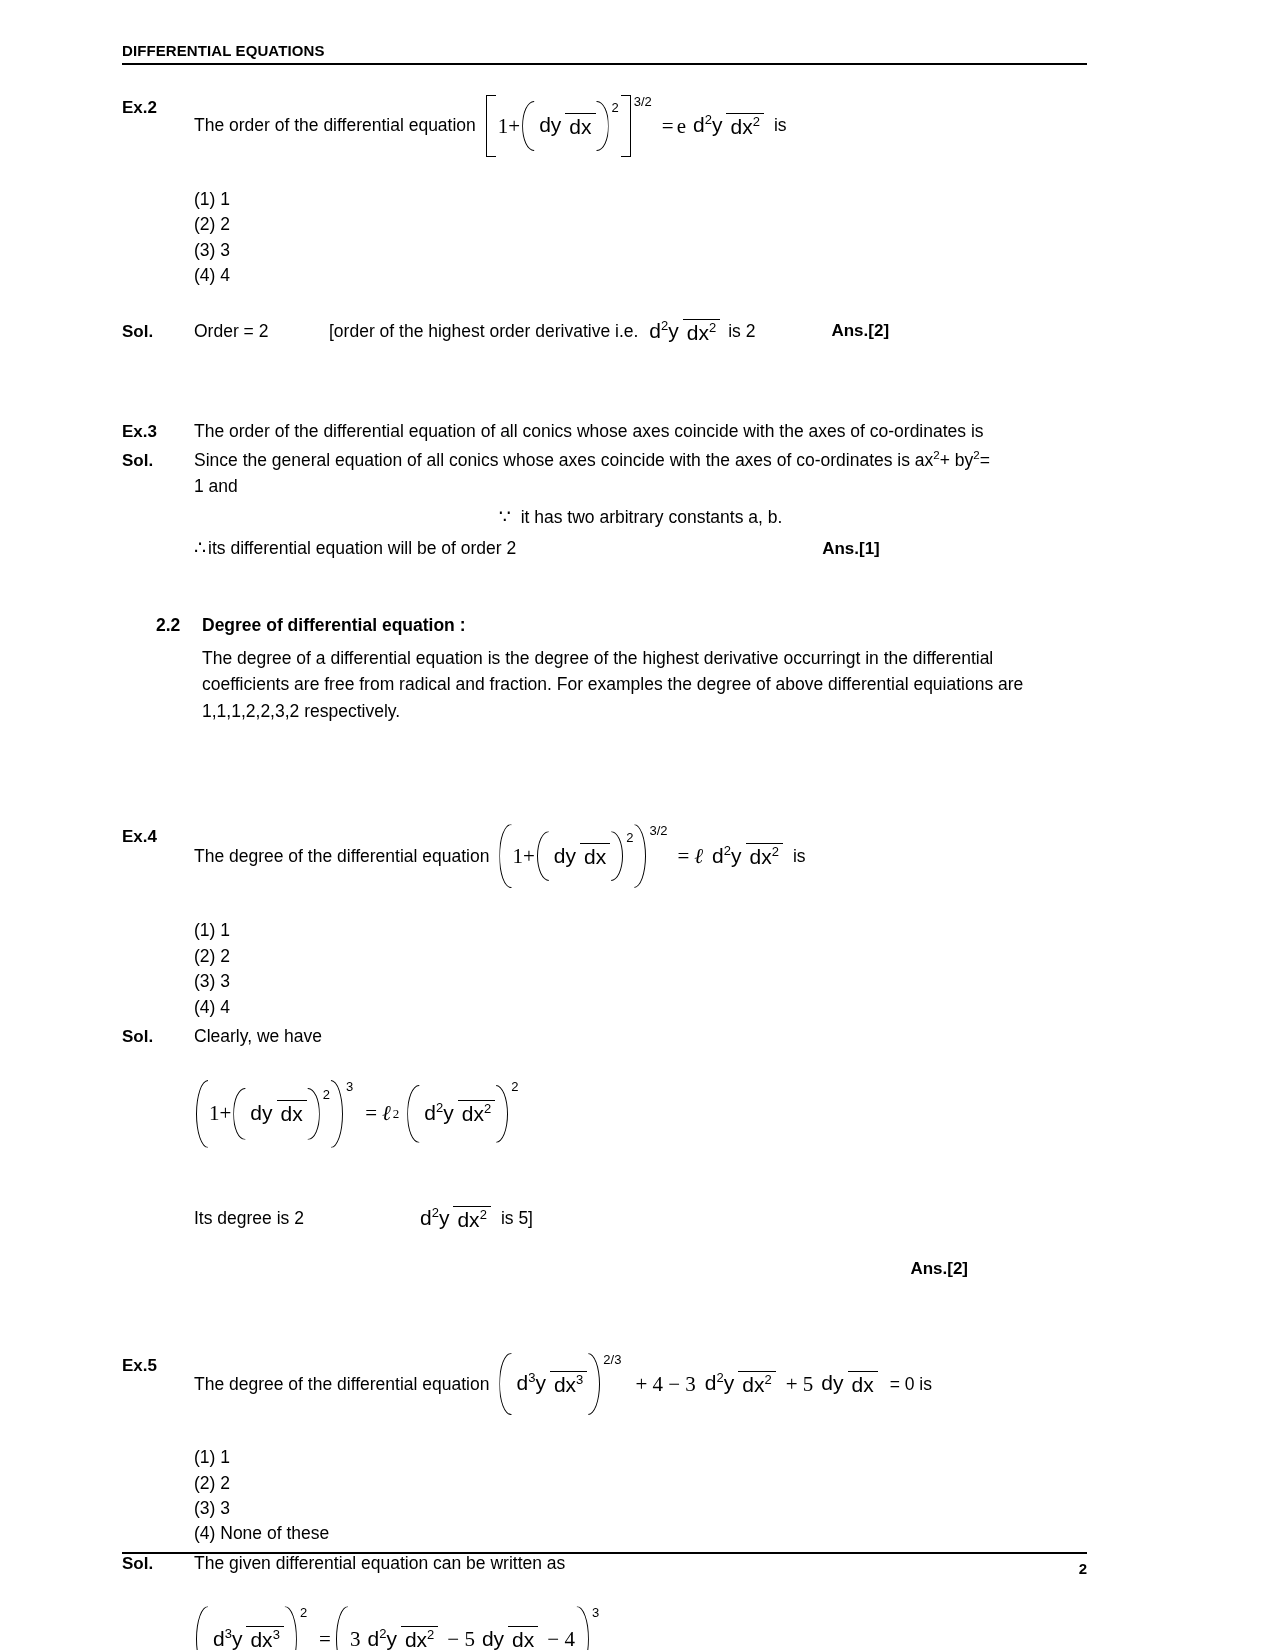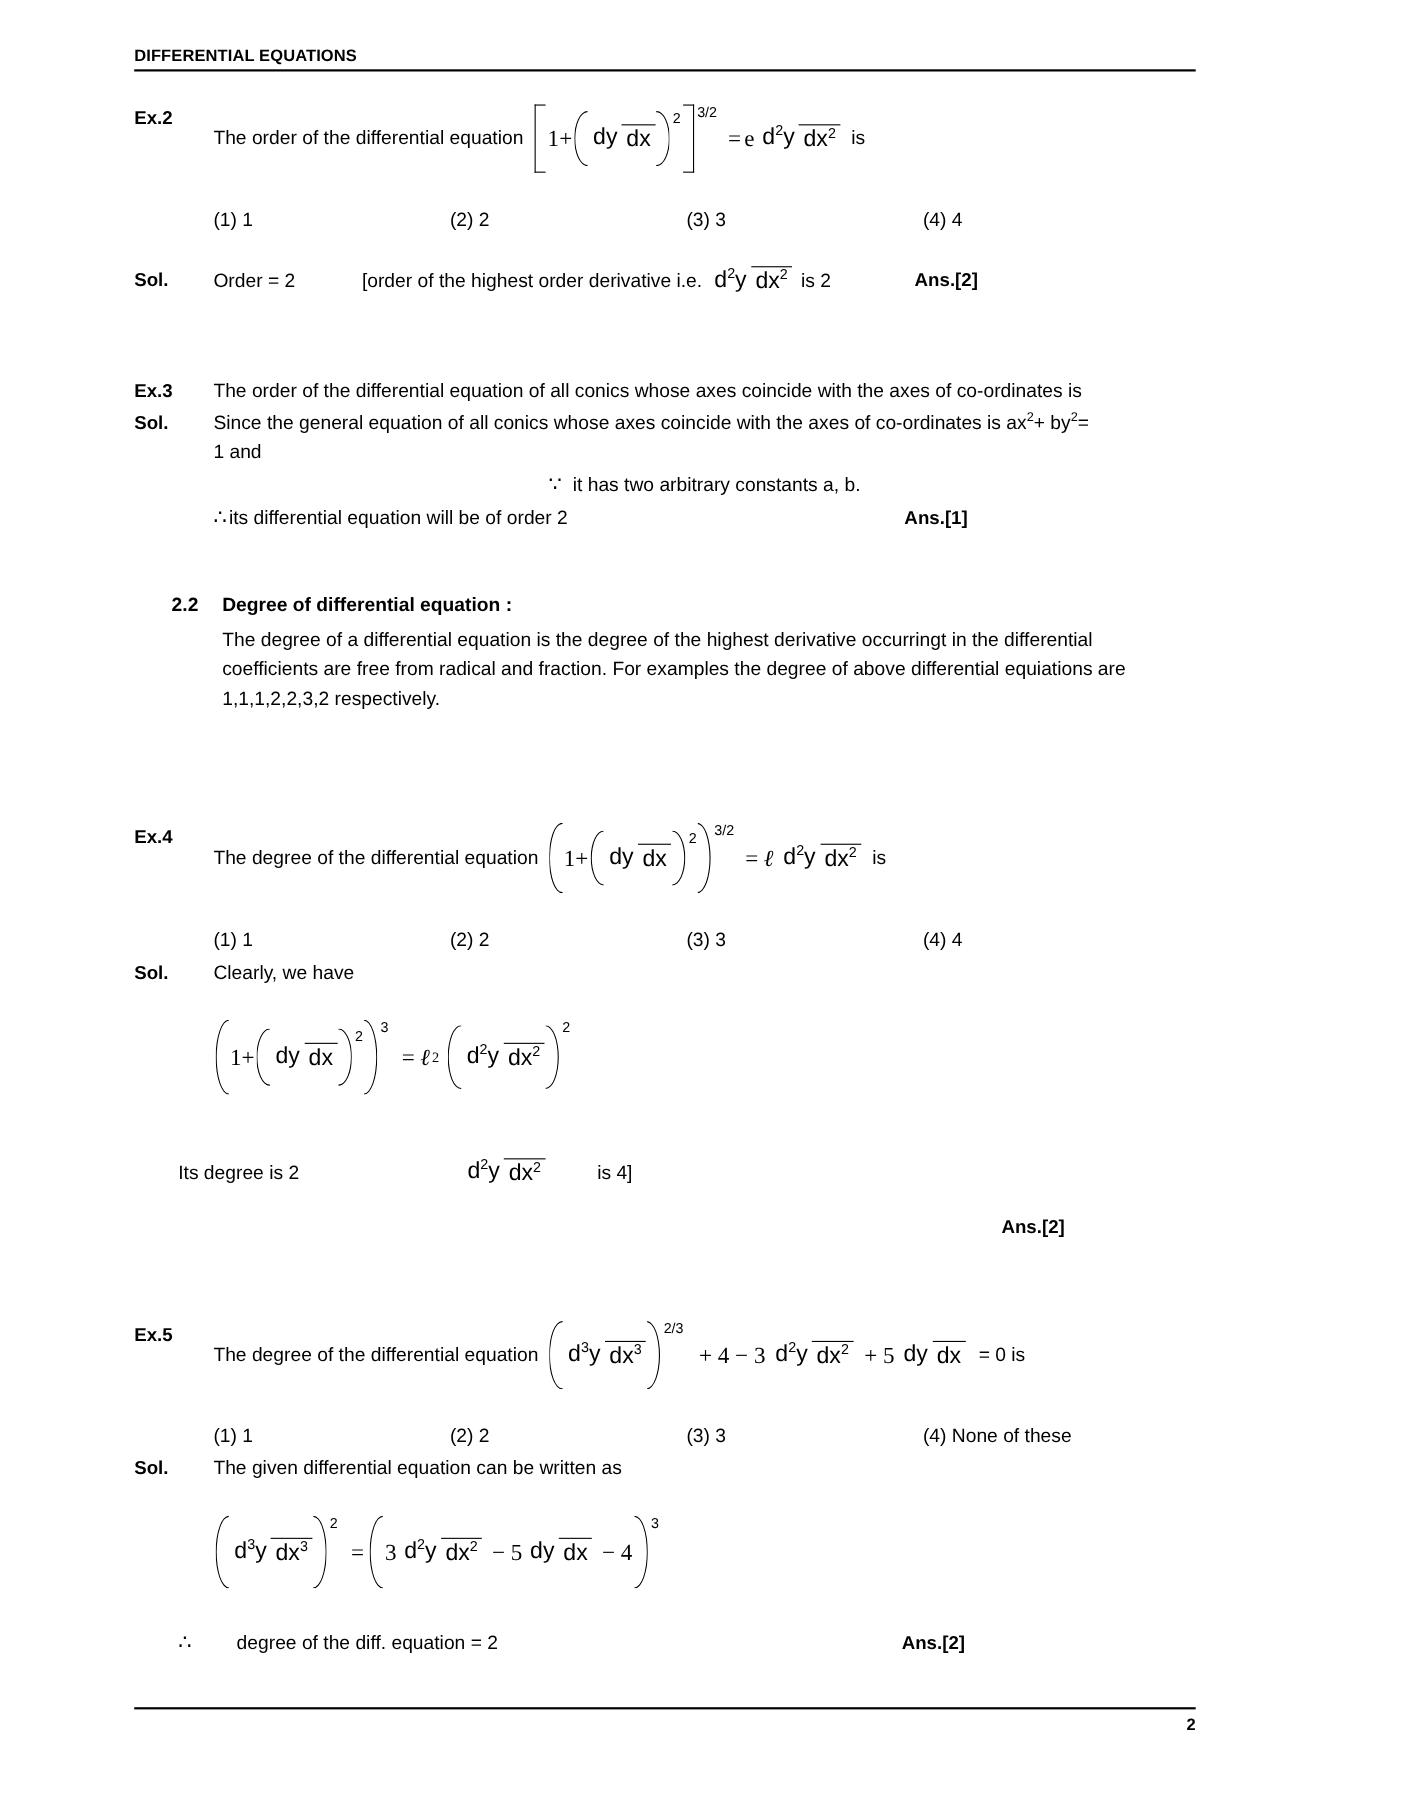--- a/index.html
+++ b/index.html
@@ -89,20 +89,21 @@
     align-items: center;
     flex-wrap: nowrap;
   }
   .txt { white-space: pre; }
   .txt-wrap { white-space: normal; }
 
   
   .options {
     display: flex;
     width: 900px;
+    flex-direction: column;
   }
   .opt {
     flex: 0 0 auto;
   }
   .opt-1 { width: 215px; }
   .opt-2 { width: 215px; }
   .opt-3 { width: 215px; }
   .opt-4 { width: 215px; }
 
   .ans {
@@ -209,21 +210,21 @@
     padding: 0 2px;
   }
 
   .display-eq {
     margin-left: 72px;
     margin-top: 4px;
   }
 
   .sym { font-family: "Liberation Serif", serif; }
 
-  .indent { margin-left: 40px; gap: 37px; }
+  .indent { margin-left: 72px; }
   .lbl-sup { font-size: 0.66em; vertical-align: super; line-height: 0; }
 </style>
 </head>
 <body>
 
 <div class="page">
 
   <div class="header">
     <div class="header-title">DIFFERENTIAL EQUATIONS</div>
     <div class="header-rule"></div>
@@ -439,21 +440,21 @@
     <div style="height:58px;"></div>
 
     <div class="indent" style="display:flex;align-items:center;">
       <span class="txt" style="width:210px;display:inline-block;">Its degree is 2</span>
       <span class="math" style="margin-left:10px;">
         <span class="frac">
           <span class="num"><span>d</span><sup class="s">2</sup><span>y</span></span>
           <span class="den"><span>dx</span><sup class="s">2</sup></span>
         </span>
       </span>
-      <span class="txt" style="margin-left:8px;">is 4]</span>
+      <span class="txt" style="margin-left:8px;">is 5]</span>
     </div>
 
     <div style="height:24px;"></div>
     <div style="text-align:right;width:900px;">
       <span class="ans" style="margin-right:54px;">Ans.[2]</span>
     </div>
 
     <div style="height:72px;"></div>
 
     <div class="row">

